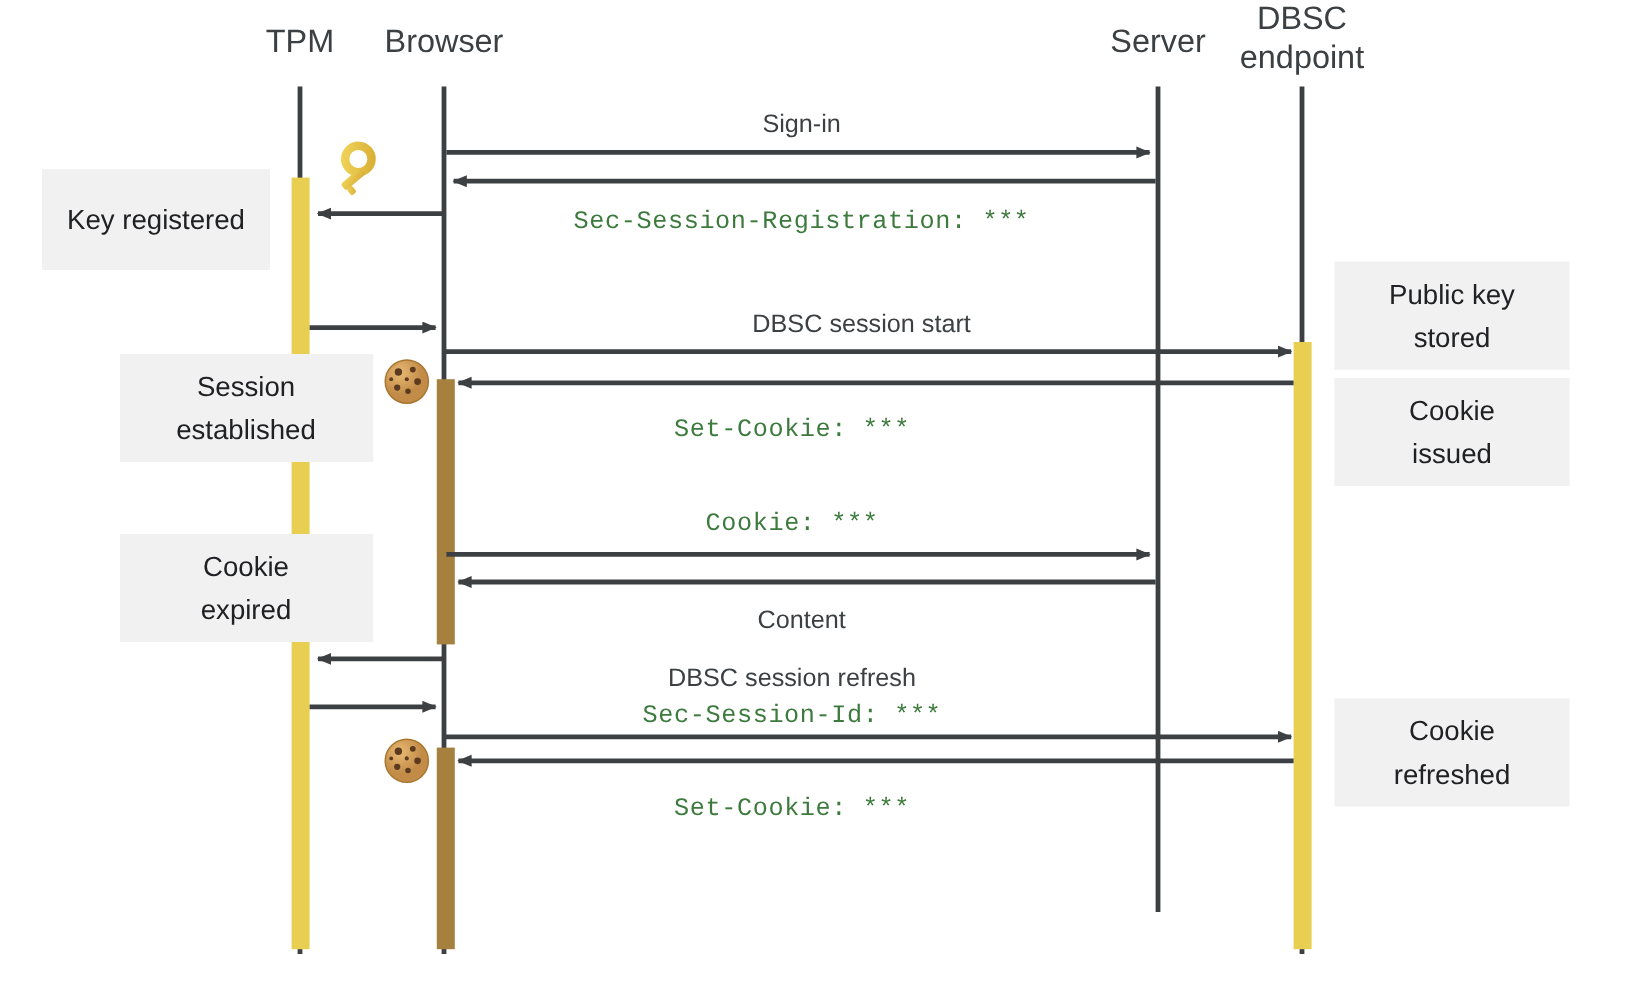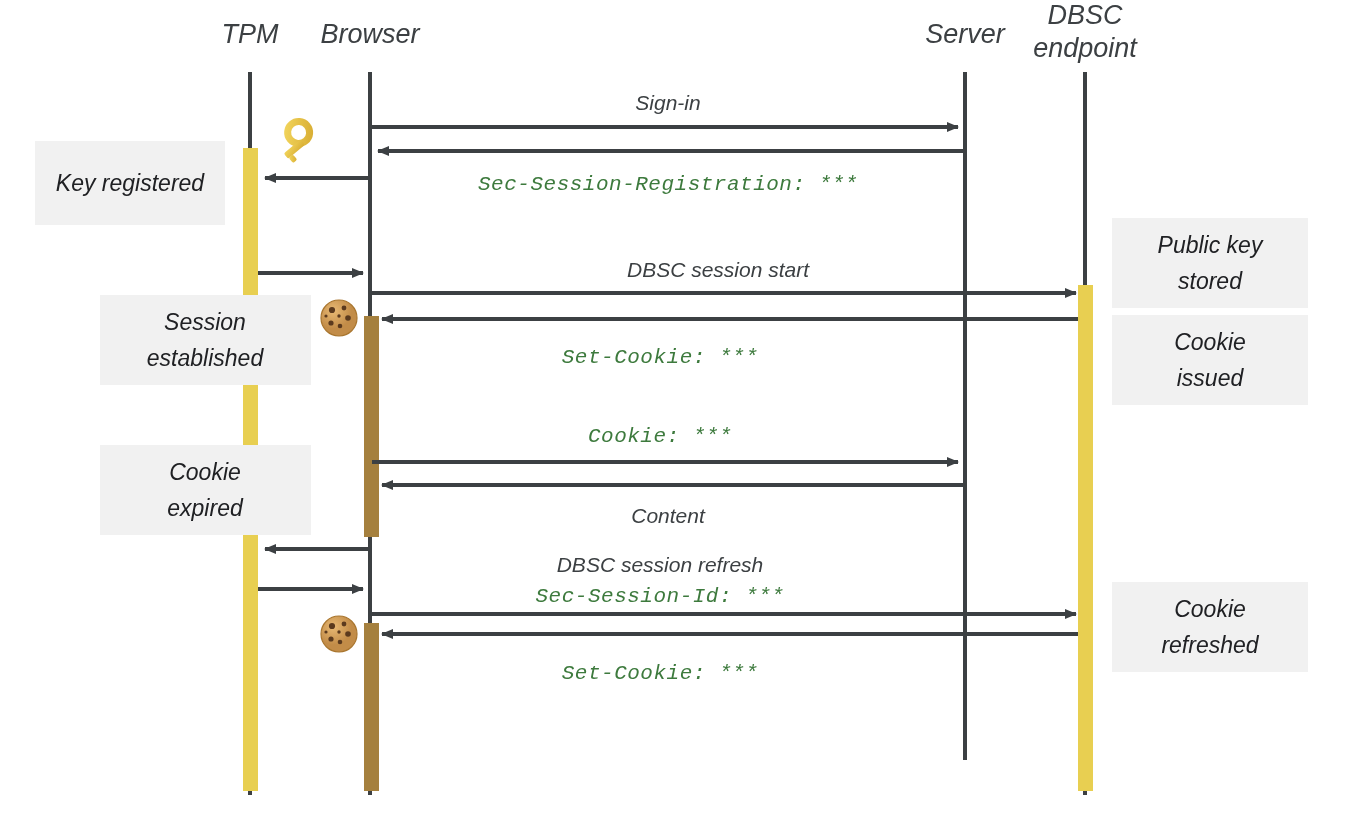--- a/index.html
+++ b/index.html
@@ -1,17 +1,17 @@
 <!DOCTYPE html>
 <html><head>
 <meta charset="utf-8">
 <style>
   html,body{margin:0;padding:0;background:#fff;}
   body{width:1364px;height:828px;font-family:"Liberation Sans",sans-serif;position:relative;overflow:hidden;}
-  #stage{position:absolute;left:0;top:0;width:1364px;height:828px;font-style:italic;}
+  #stage{position:absolute;left:0;top:0;width:1364px;height:828px;}
   svg#diagram{position:absolute;left:0;top:0;width:1364px;height:828px;}
   .lifeline-label{font-size:27px;fill:#3C4043;font-family:"Liberation Sans",sans-serif;text-anchor:middle;}
   .msg-label{font-size:21px;fill:#3C4043;font-family:"Liberation Sans",sans-serif;text-anchor:middle;}
   .hdr-label{font-size:21px;fill:#3D7A3D;font-family:"Liberation Mono",monospace;text-anchor:middle;letter-spacing:0.5px;}
   .note-label{font-size:23px;fill:#202124;font-family:"Liberation Sans",sans-serif;text-anchor:middle;}
   .note-box{fill:#F1F1F1;}
   .lifeline{stroke:#3C4043;stroke-width:4;}
   .arrow-line{stroke:#3C4043;stroke-width:4;fill:none;}
 </style>
 </head>

